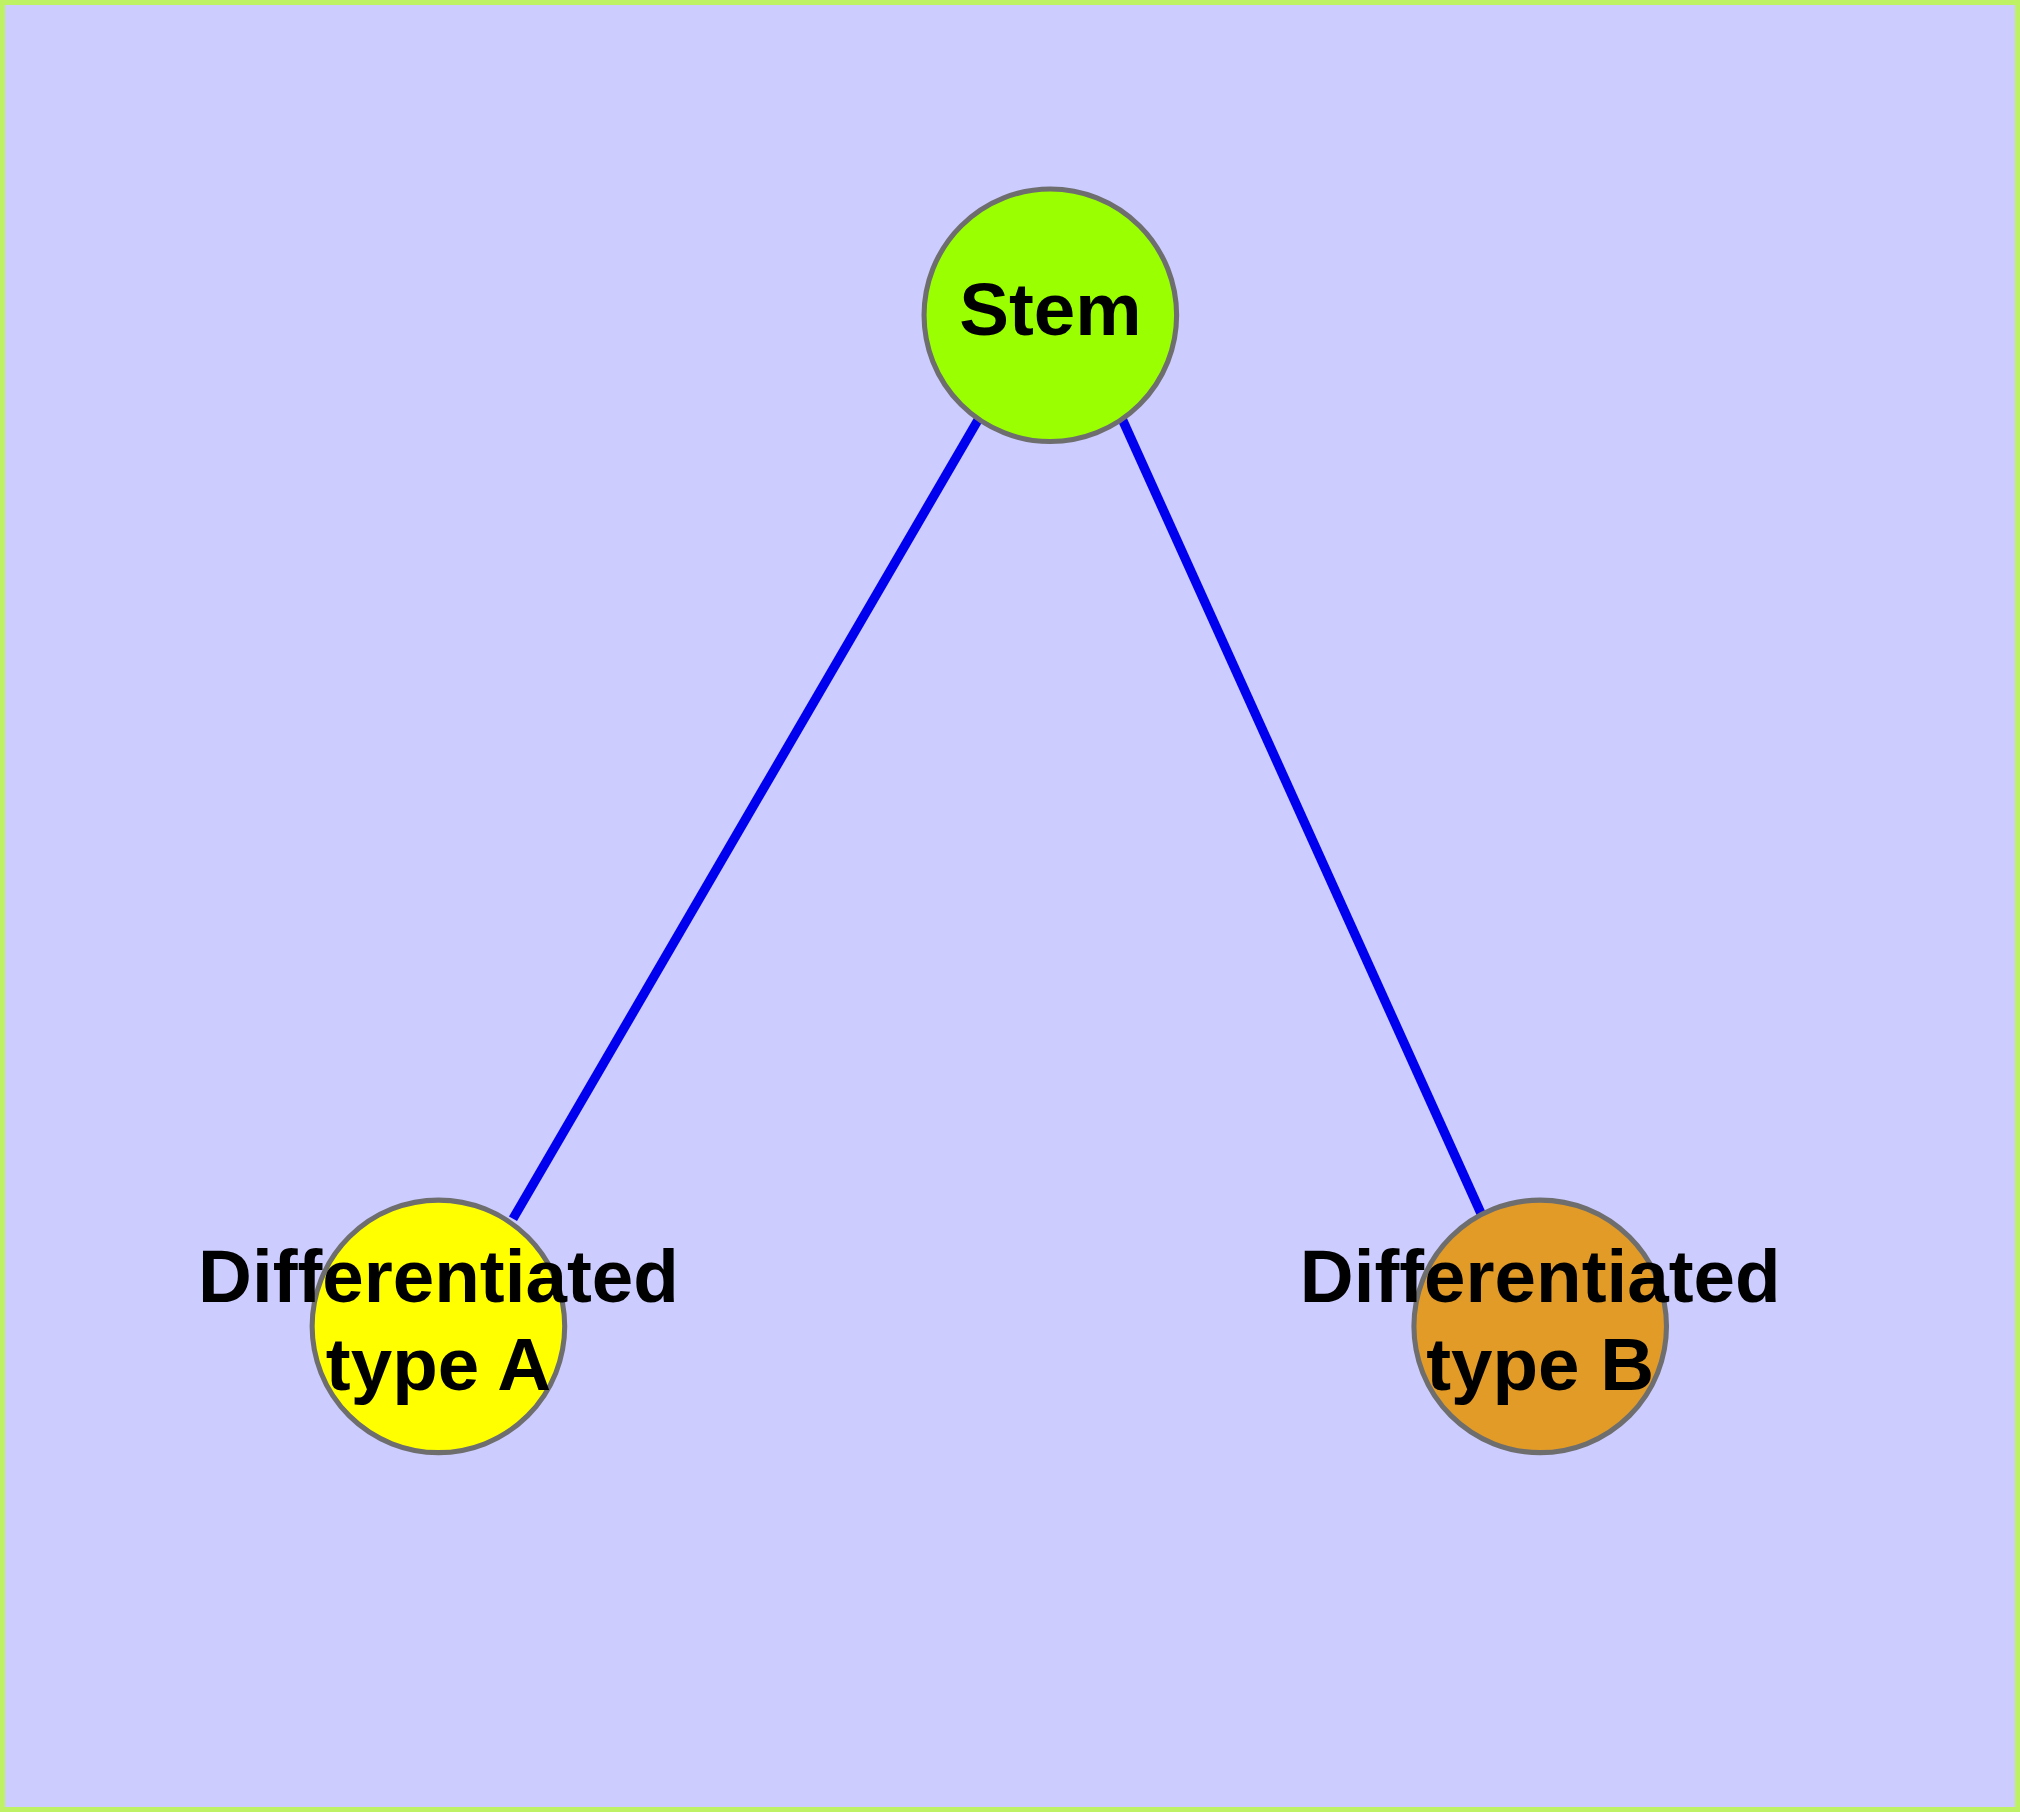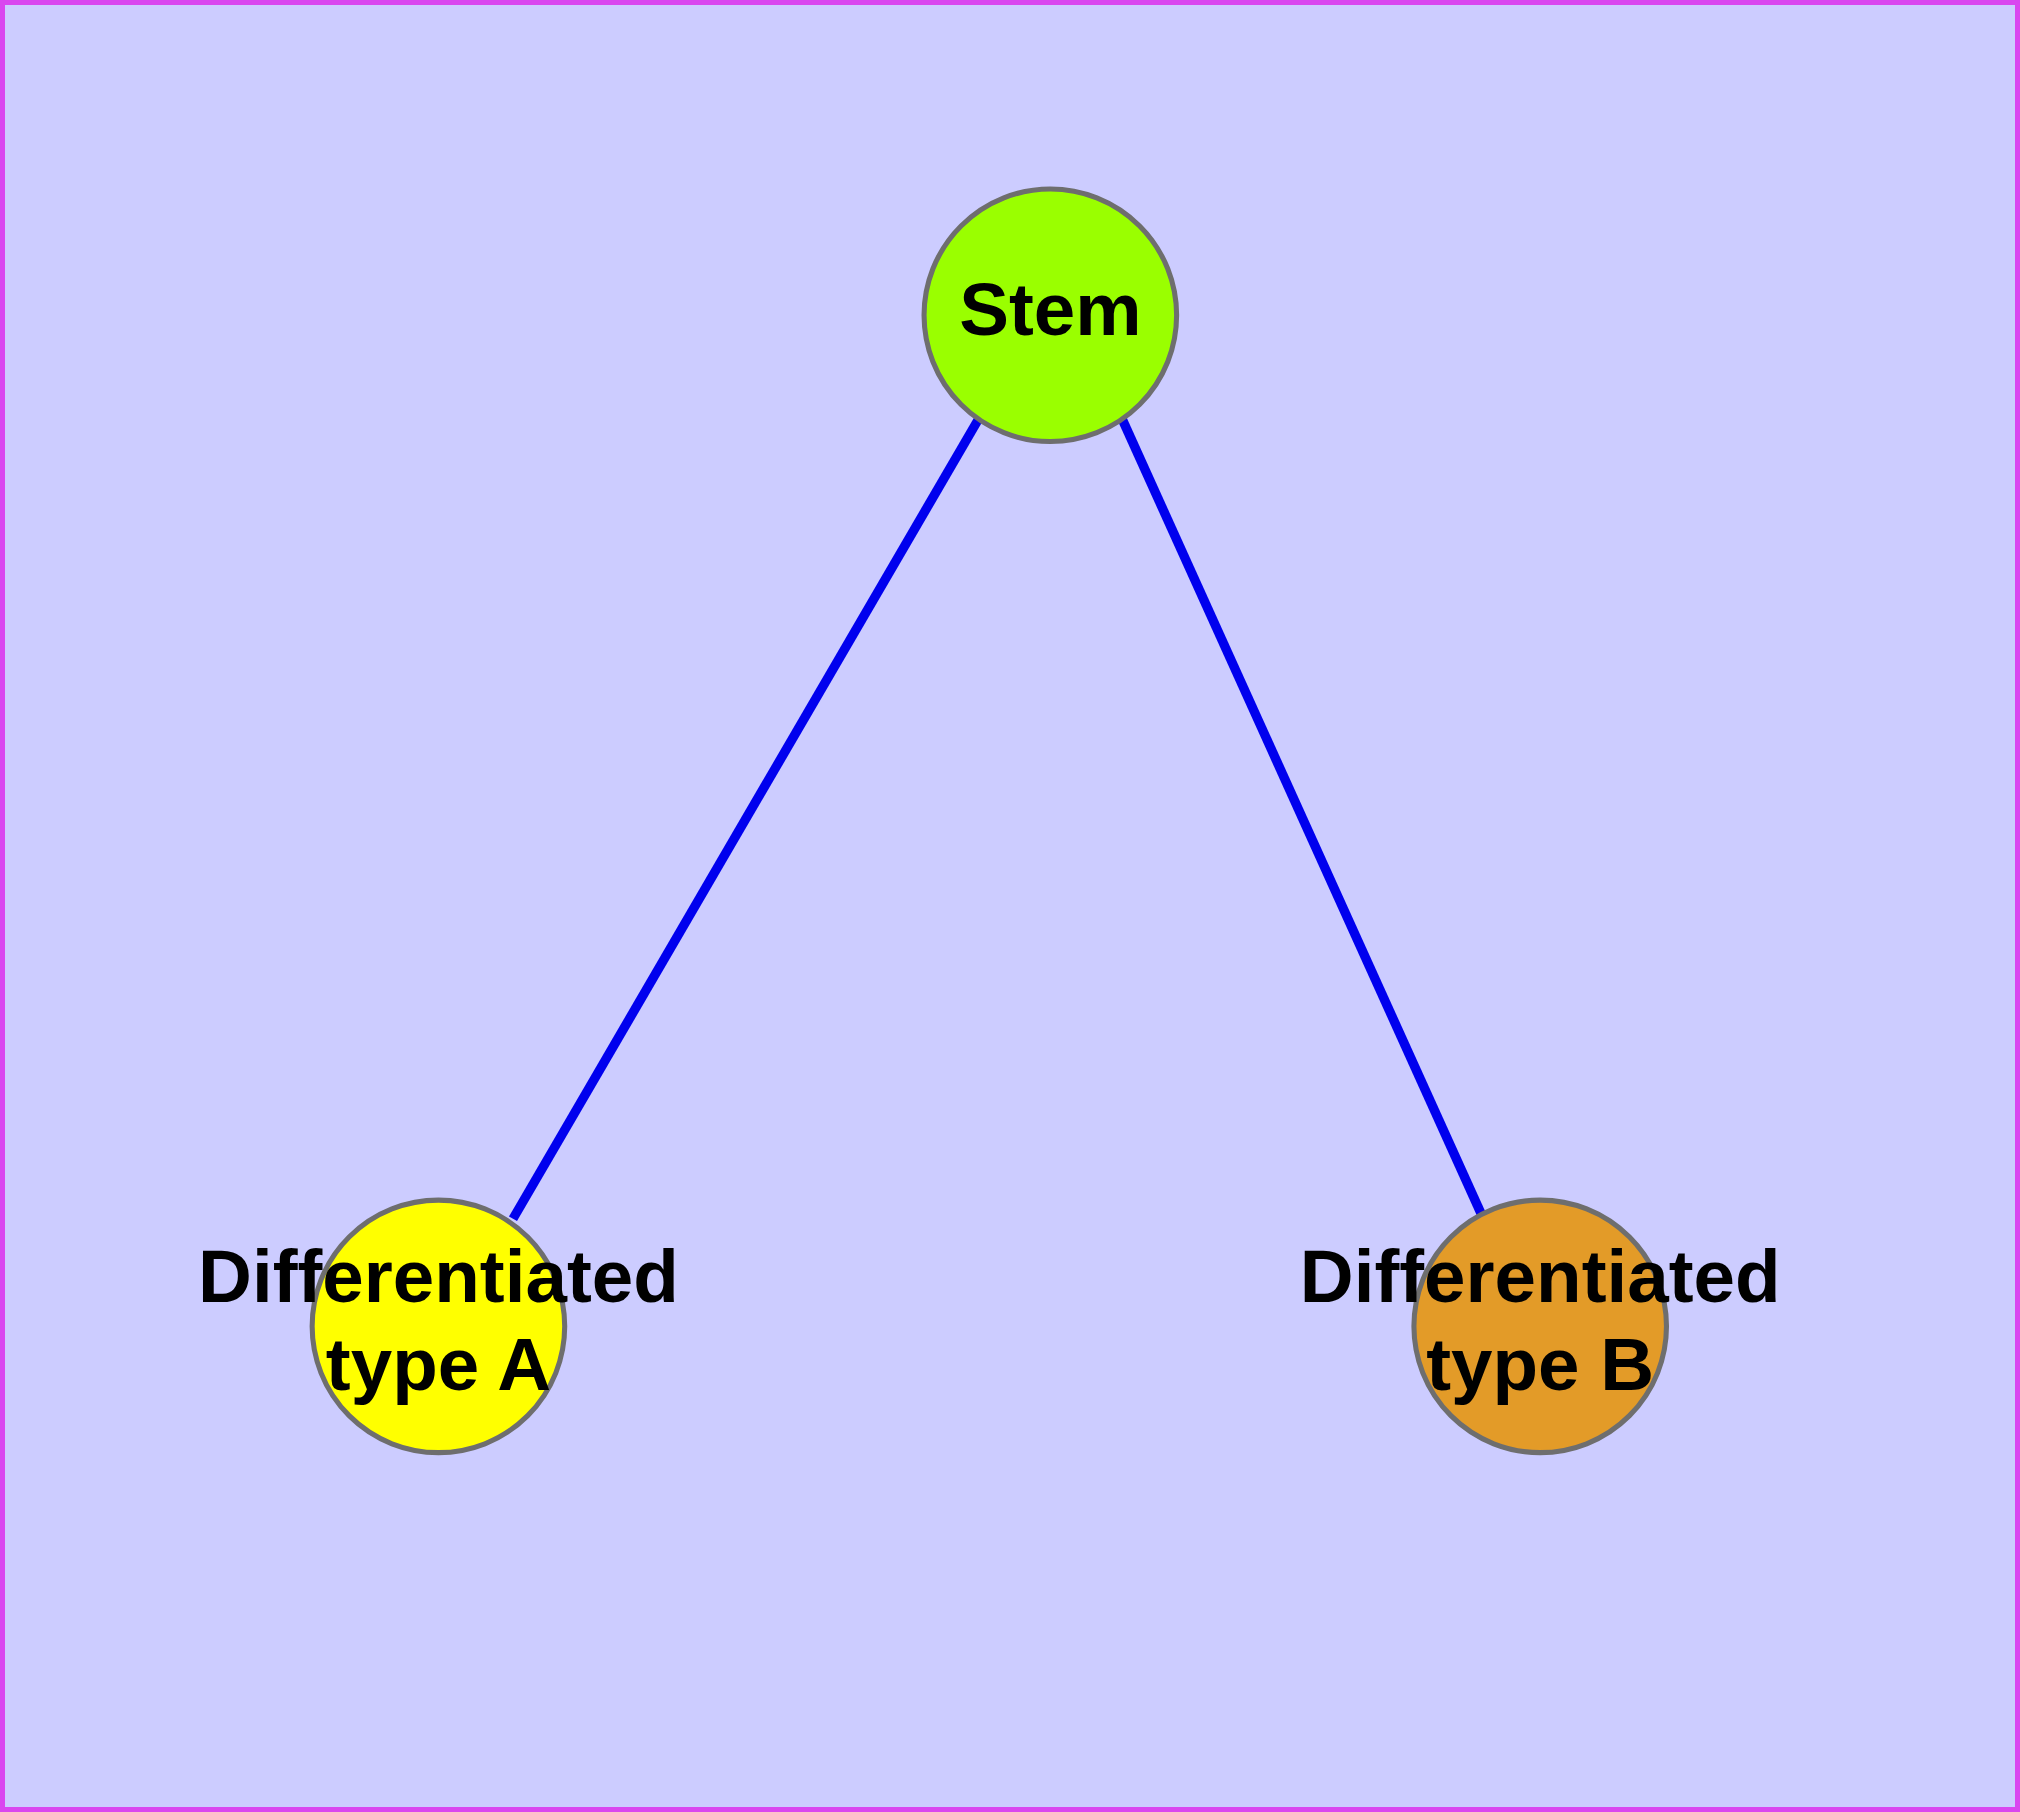--- a/index.html
+++ b/index.html
@@ -34,21 +34,21 @@
     font-weight: bold;
     fill: #000000;
     font-family: "Liberation Sans", sans-serif;
     text-anchor: middle;
     dominant-baseline: middle;
   }
 </style>
 </head>
 <body>
 
-<div id="canvas" style="width: 2021px; height: 1812px; background: #d946ef;">
+<div id="canvas" style="width: 2021px; height: 1812px; background: #bef264;">
   <div id="plot-area" style="background: rgb(204, 204, 255); width: 2010px; height: 1802px;"></div>
 
   <svg id="graph-svg" viewBox="0 0 2384 2138" style="width: 2021px; height: 1812px;">
 
     <g>
       <line id="edge-0" x1="1154" y1="495" x2="605" y2="1438" stroke="#0000ee" stroke-width="11" stroke-linecap="butt"></line>
       <line id="edge-1" x1="1324" y1="495" x2="1750" y2="1438" stroke="#0000ee" stroke-width="11" stroke-linecap="butt"></line>
     </g>
 
     <g>

